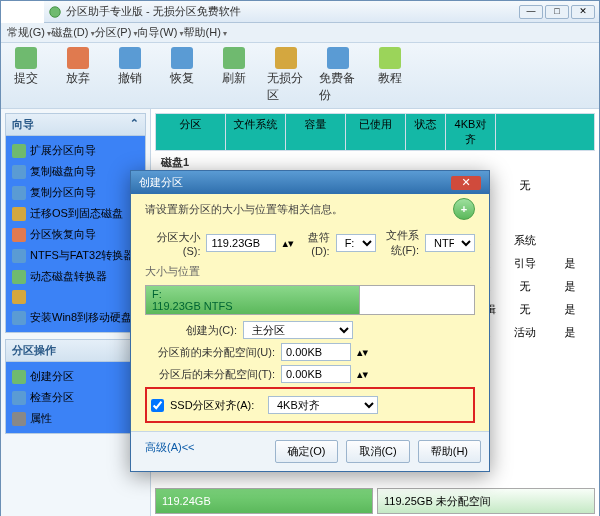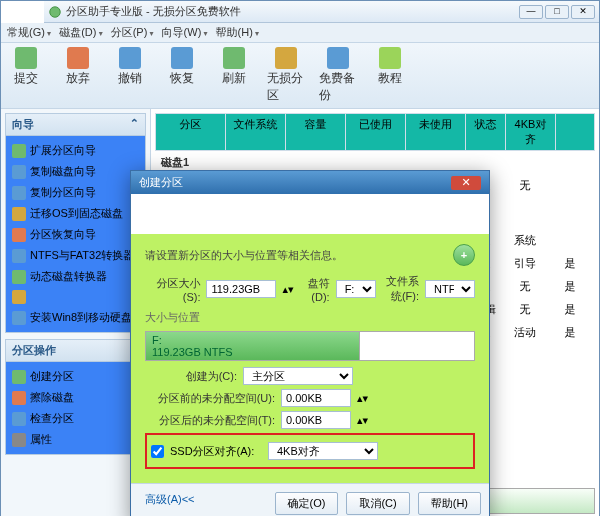--- a/index.html
+++ b/index.html
@@ -3,21 +3,21 @@
 <meta charset="utf-8">
 <style>
 * { box-sizing: border-box; margin: 0; padding: 0; font-family: "Microsoft YaHei", sans-serif; font-size: 11px; }
 body { background: #e8f0f7; width: 600px; height: 516px; overflow: hidden; }
 .window { border: 1px solid #6b8fb5; background: #fff; }
 .titlebar { background: linear-gradient(#f5f9fc,#dde9f5); border-bottom: 1px solid #b0c5da; height: 22px; display: flex; align-items: center; padding: 0 4px; margin-left: 43px; }
 .titlebar .icon { width: 14px; height: 14px; margin-right: 4px; }
 .titlebar .title { flex: 1; color: #333; }
 .ctrl-btns { display: flex; gap: 2px; }
 .ctrl-btn { width: 24px; height: 14px; border: 1px solid #9bb4cd; background: #e9f1f8; border-radius: 2px; text-align: center; line-height: 10px; font-size: 9px; }
-.menubar { background: #e9f1f8; border-bottom: 1px solid #c5d6e6; padding: 2px 6px; display: flex; gap: 8px; color: #333; }
+.menubar { background: #e9f1f8; border-bottom: 1px solid #c5d6e6; padding: 2px 6px; display: flex; color: #333; }
 .menubar span::after { content: " ▾"; font-size: 8px; color: #666; }
 .toolbar { background: linear-gradient(#f0f6fb,#dce9f4); border-bottom: 1px solid #c5d6e6; padding: 4px 6px; display: flex; gap: 14px; }
 .tool { display: flex; flex-direction: column; align-items: center; width: 38px; cursor: pointer; }
 .tool-icon { width: 22px; height: 22px; background: #7bb6e6; border-radius: 3px; margin-bottom: 1px; }
 .tool-label { font-size: 12px; color: #333; }
 .body { display: flex; height: 440px; }
 .sidebar { width: 150px; background: #f2f7fb; border-right: 1px solid #c5d6e6; padding: 4px; }
 .panel-hdr { background: linear-gradient(#e5eff8,#d2e2f0); border: 1px solid #b7cce0; padding: 3px 6px; font-weight: bold; color: #2b5a88; display: flex; justify-content: space-between; }
 .panel-body { background: #3b82f6; border: 1px solid #b7cce0; border-top: none; padding: 4px 2px; margin-bottom: 6px; }
 .nav-item { display: flex; align-items: center; padding: 3px 4px; cursor: pointer; }
@@ -30,21 +30,21 @@
 .row { display: flex; padding: 2px 0; }
 .row > div { padding: 2px 4px; text-align: center; }
 .disk-bar { height: 26px; border: 1px solid #aaa; background: linear-gradient(#f8fef8,#c5e9c5); margin: 4px 0; display: flex; align-items: center; padding: 0 6px; font-size: 10px; }
 .disk-bar.green { background: linear-gradient(#7bd37b,#5bb85b); color: #fff; }
 .disk-info { display: flex; align-items: center; gap: 6px; margin: 3px 0; }
 
 
 .dialog { position: absolute; left: 130px; top: 170px; width: 360px; border: 1px solid #3a6ea5; background: #fff; box-shadow: 0 4px 20px rgba(0,0,0,.4); }
 .dlg-title { background: linear-gradient(#5a9bd4,#2f6fad); color: #fff; padding: 4px 8px; display: flex; justify-content: space-between; align-items: center; }
 .dlg-close { width: 30px; height: 14px; background: #d04b3c; border-radius: 2px; text-align: center; line-height: 12px; }
-.dlg-body { padding: 10px 14px; background: #bef264; margin-top: 40px; }
+.dlg-body { padding: 4px 14px; background: #fef9c3; }
 .dlg-msg { color: #444; margin-bottom: 8px; display: flex; justify-content: space-between; align-items: center; }
 .plus-icon { width: 22px; height: 22px; background: linear-gradient(#9ee09e,#5bb85b); border-radius: 11px; border: 1px solid #4aa04a; text-align: center; line-height: 20px; color: #fff; font-weight: bold; }
 .form-row { display: flex; align-items: center; margin: 4px 0; gap: 6px; }
 .lbl { width: 92px; text-align: right; color: #333; }
 .inp, select { border: 1px solid #a7bed3; background: #fff; padding: 1px 4px; height: 18px; }
 .sz-bar { height: 30px; border: 1px solid #aaa; margin: 6px 0; background: linear-gradient(#8bd88b,#5bb85b); position: relative; padding: 2px 6px; color: #063; font-size: 10px; }
 .sz-bar .blank { position: absolute; right: 0; top: 0; bottom: 0; width: 35%; background: #fff; border-left: 1px solid #aaa; }
 .red-box { border: 2px solid #d22; padding: 3px 4px; margin: 4px 0; }
 .dlg-btns { display: flex; gap: 8px; justify-content: center; padding: 8px; background: #eef4f9; border-top: 1px solid #c5d6e6; }
 .btn { border: 1px solid #9bb4cd; background: linear-gradient(#fdfdfe,#e4edf5); padding: 3px 12px; border-radius: 2px; cursor: pointer; }
@@ -155,41 +155,36 @@
       <div class="panel-hdr">
           <span>分区操作</span>
           <span>⌃</span>
         </div>
       <div class="panel-body">
         <div class="nav-item">
             <span class="nav-icon" style="background:#6fba6f"></span>
             <span>创建分区</span>
           </div>
         <div class="nav-item">
-            <span class="nav-icon" style="background:#e07a4f"></span>
-            <span>擦除磁盘</span>
-          </div>
-        <div class="nav-item">
             <span class="nav-icon" style="background:#5a9bd4"></span>
             <span>检查分区</span>
           </div>
         <div class="nav-item">
             <span class="nav-icon" style="background:#888"></span>
             <span>属性</span>
           </div>
       </div>
     </div>
 
     <div class="main">
       <div class="grid-hdr">
         <div class="c0">分区</div>
           <div class="c1">文件系统</div>
         <div class="c2">容量</div>
           <div class="c3">已使用</div>
-        <div class="c4">未使用</div>
         <div class="c6">状态</div>
           <div class="c7">4KB对齐</div>
       </div>
       <div class="grp">磁盘1</div>
       <div class="row">
         <div class="c0">E: RAMDISK</div>
           <div class="c1">NTFS</div>
         <div class="c2">5.50GB</div>
           <div class="c3">50.57MB</div>
         <div class="c4">5.45GB</div>

